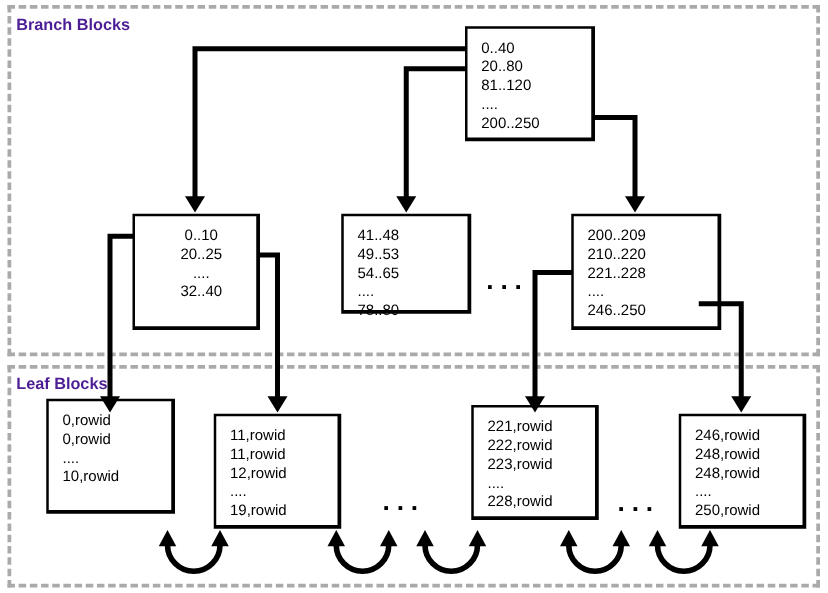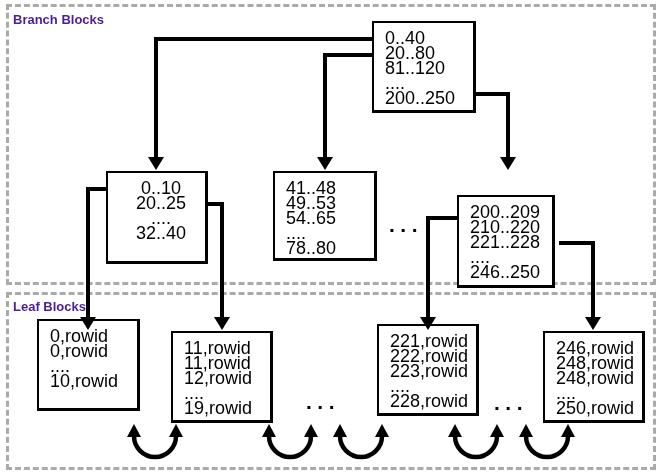--- a/index.html
+++ b/index.html
@@ -33,29 +33,29 @@
   .label-branch{left:13px;top:12px;}
   .label-leaf{left:13px;top:299px;}
   .block{
     position:absolute;
     box-sizing:border-box;
     background:var(--bg);
     border:2px solid var(--line);
     border-right-width:3px;
     border-bottom-width:3px;
     padding:8px 2px 0 11px;
-    font-size:18px;
+    font-size:12px;
     line-height:15px;
     color:#000;
   }
   .bline{white-space:pre;}
   .block-root   {left:372px;top:21px; width:104px;height:92px;}
   .block-branch1{left:106px;top:171px;width:102px;height:93px;text-align:center;}
-  .block-branch2{left:273px;top:171px;width:104px;height:90px;}
-  .block-branch3{left:457px;top:171px;width:98px;height:93px;margin-top:24px;}
+  .block-branch2{left:273px;top:171px;width:104px;height:80px;}
+  .block-branch3{left:457px;top:171px;width:120px;height:93px;}
   .block-leaf1  {left:37px; top:319px;width:103px;height:92px;}
   .block-leaf2  {left:171px;top:331px;width:102px;height:92px;}
   .block-leaf3  {left:377px;top:324px;width:102px;height:92px;}
   .block-leaf4  {left:543px;top:331px;width:102px;height:92px;}
   .ellipsis{
     position:absolute;
     font-size:21px;
     line-height:21px;
     font-weight:bold;
     letter-spacing:5.5px;

